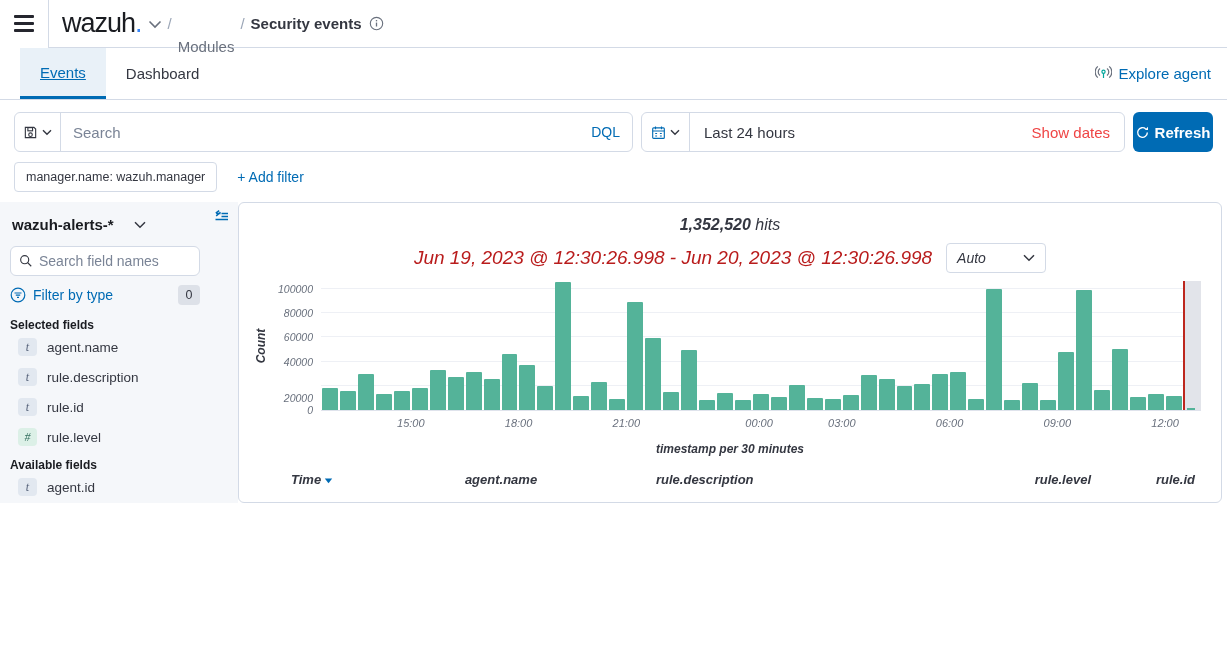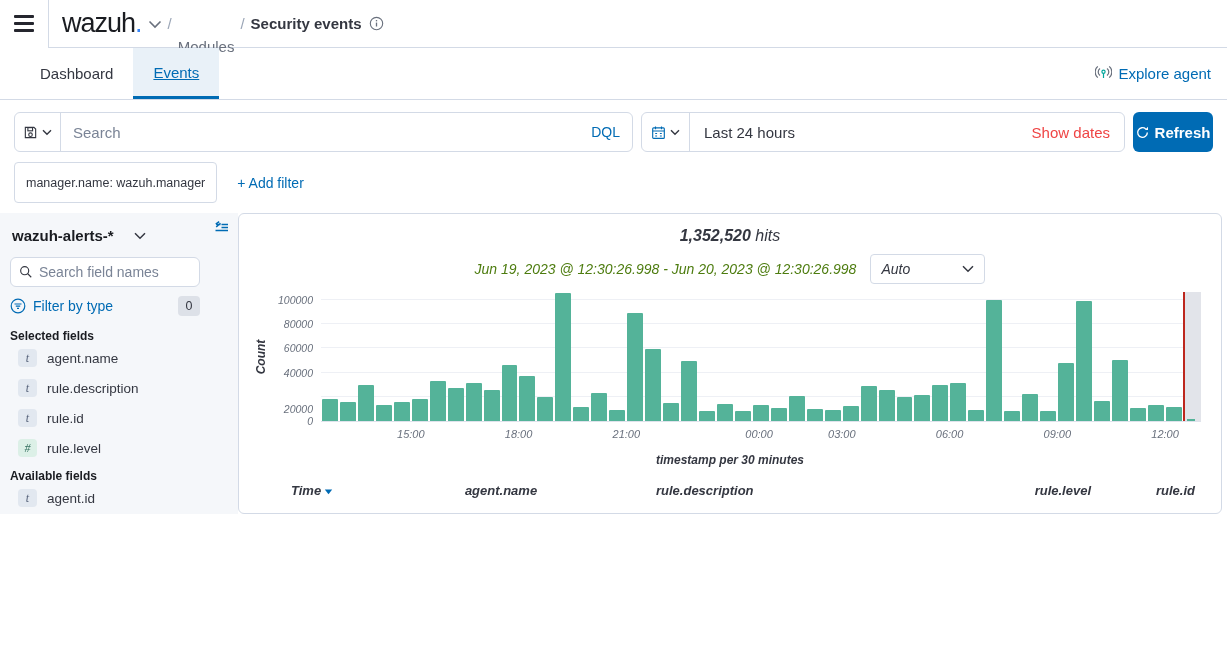--- a/index.html
+++ b/index.html
@@ -38,21 +38,21 @@
   .cal-btn { width:48px; height:100%; border:0; border-right:1px solid #d3dae6; background:transparent;
     display:flex; align-items:center; justify-content:center; gap:4px; cursor:pointer;}
   .range-text { font-size:15px; padding:0 14px; color:#343741; cursor:pointer;}
   .show-dates { margin-left:auto; color:#ef4444; font-size:15px; padding-right:14px; cursor:pointer; }
   .refresh-btn { width:80px; height:40px; background:#006bb4; color:#fff; border:0; border-radius:6px;
     font-size:15px; font-weight:600; display:flex; align-items:center; justify-content:center; gap:6px; cursor:pointer;
     font-family:"Liberation Sans",sans-serif;}
 
   
   .filter-row { display:flex; align-items:center; gap:20px; padding:4px 14px 10px 14px; }
-  .filter-pill { height:41px; border:1px solid #d3dae6; border-radius:4px; background:#fff;
+  .filter-pill { height:30px; border:1px solid #d3dae6; border-radius:4px; background:#fff;
     display:flex; align-items:center; padding:0 11px; font-size:12.5px; color:#343741; cursor:pointer;}
   .add-filter { color:#006bb4; font-size:14px; cursor:pointer; }
 
   
   .content { display:flex; height:301px; }
   .sidebar { width:238px; background:#f5f7fa; position:relative; padding:8px 0 0 10px; }
   .collapse-btn { position:absolute; top:6px; right:8px; background:transparent; border:0; cursor:pointer; }
   .index-row { display:flex; align-items:center; gap:20px; padding:6px 0 0 2px; cursor:pointer; }
   .index-name { font-size:15px; font-weight:700; color:#1a1c21; }
   .field-search { margin-top:13px; width:190px; height:30px; border:1px solid #d3dae6; border-radius:6px;
@@ -69,22 +69,22 @@
     font-size:12px; font-style:italic; font-family:"Liberation Serif",serif; }
   .type-badge.t { background:#e2e8f0; color:#56627a; }
   .type-badge.n { background:#dcf0e7; color:#357160; }
   .field-name { font-size:13.5px; color:#343741; }
 
   
   .panel { flex:1; margin-right:5px; background:#fff; border:1px solid #d3dae6; border-radius:6px; position:relative;font-style:italic; }
   .hits-line { text-align:center; margin-top:13px; font-size:16px; }
   .hits-num { font-weight:700; }
   .subtitle-row { display:flex; align-items:center; justify-content:center; gap:14px; margin-top:9px; }
-  .date-range { font-size:14px; color:#4d7c0f; }
-  .interval-select { width:115px; height:30px; border:1px solid #d3dae6; border-radius:4px; background:#fff;
+  .date-range { font-size:19px; color:#b91c1c; }
+  .interval-select { width:100px; height:30px; border:1px solid #d3dae6; border-radius:4px; background:#fff;
     display:flex; align-items:center; padding:0 10px; font-size:14px; cursor:pointer; }
   .interval-select .chev { margin-left:auto; }
 
   .chart-area { display:flex; margin:8px 20px 0 12px; height:130px; }
   .ylabel-box { width:20px; position:relative; }
   .ylabel { position:absolute; top:50%; left:50%; transform:translate(-50%,-50%) rotate(-90deg);
     font-size:12px; font-weight:700; white-space:nowrap; }
   .yticks { width:50px; position:relative; }
   .ytick { position:absolute; right:8px; font-size:10.5px; color:#69707d; line-height:12px; }
   .plot { flex:1; position:relative; border-bottom:1px solid #dfe3ec; }
@@ -129,22 +129,22 @@
   <span style="margin-left:7px; display:flex;">
     <svg width="15" height="15" viewBox="0 0 16 16">
         <circle cx="8" cy="8" r="6.6" fill="none" stroke="#69707d" stroke-width="1.2"></circle>
         <rect x="7.3" y="7" width="1.4" height="4.2" fill="#69707d"></rect>
         <rect x="7.3" y="4.3" width="1.4" height="1.4" fill="#69707d"></rect>
       </svg>
   </span>
 </div>
 
 <div class="tabbar">
+  <div class="tab active">Events</div>
   <div class="tab">Dashboard</div>
-  <div class="tab active">Events</div>
   <div class="tab-right">
     <span>
       <svg width="17" height="15" viewBox="0 0 17 15">
         <path d="M5 10.5 A4.3 4.3 0 0 1 5 3.5 M2.8 12.6 A7.3 7.3 0 0 1 2.8 1.4 M12 10.5 A4.3 4.3 0 0 0 12 3.5 M14.2 12.6 A7.3 7.3 0 0 0 14.2 1.4" fill="none" stroke="#69707d" stroke-width="1.2"></path>
         <circle cx="8.5" cy="6.7" r="1.6" fill="none" stroke="#00a69b" stroke-width="1.2"></circle>
         <path d="M8.5 8.4 L8.5 13" stroke="#00a69b" stroke-width="1.2"></path>
       </svg>
     </span>
     <span>Explore agent</span>
   </div>

